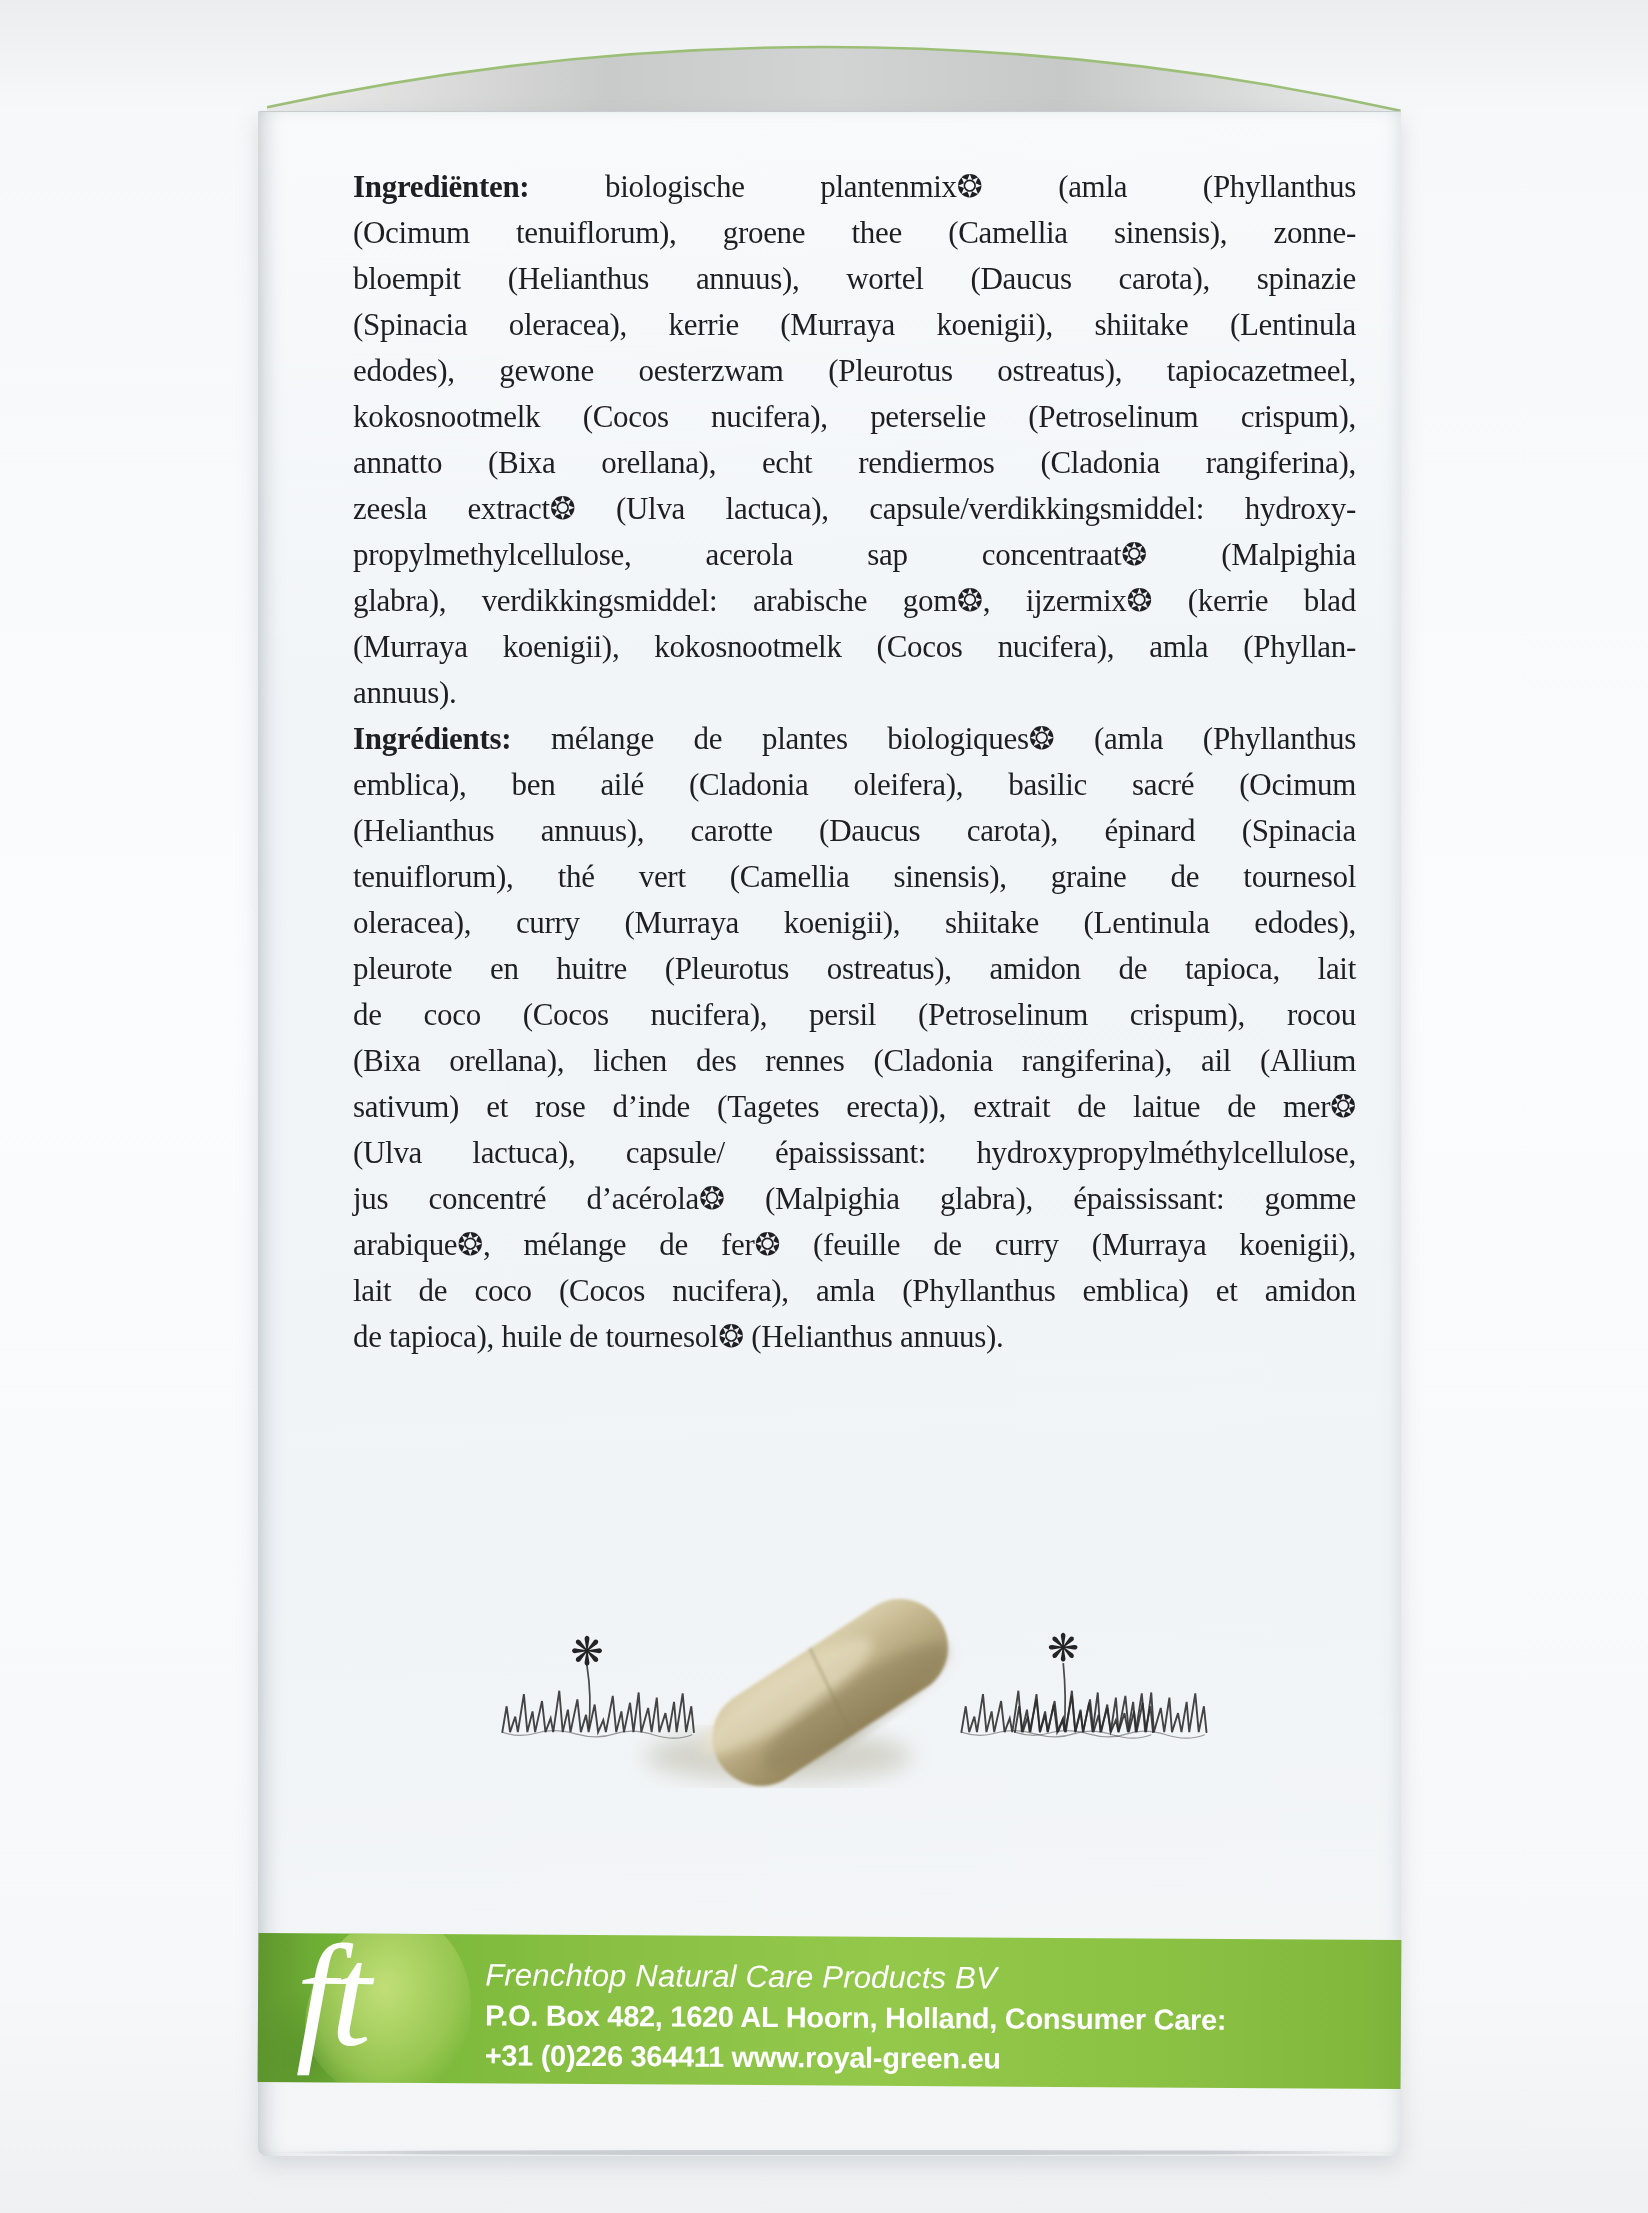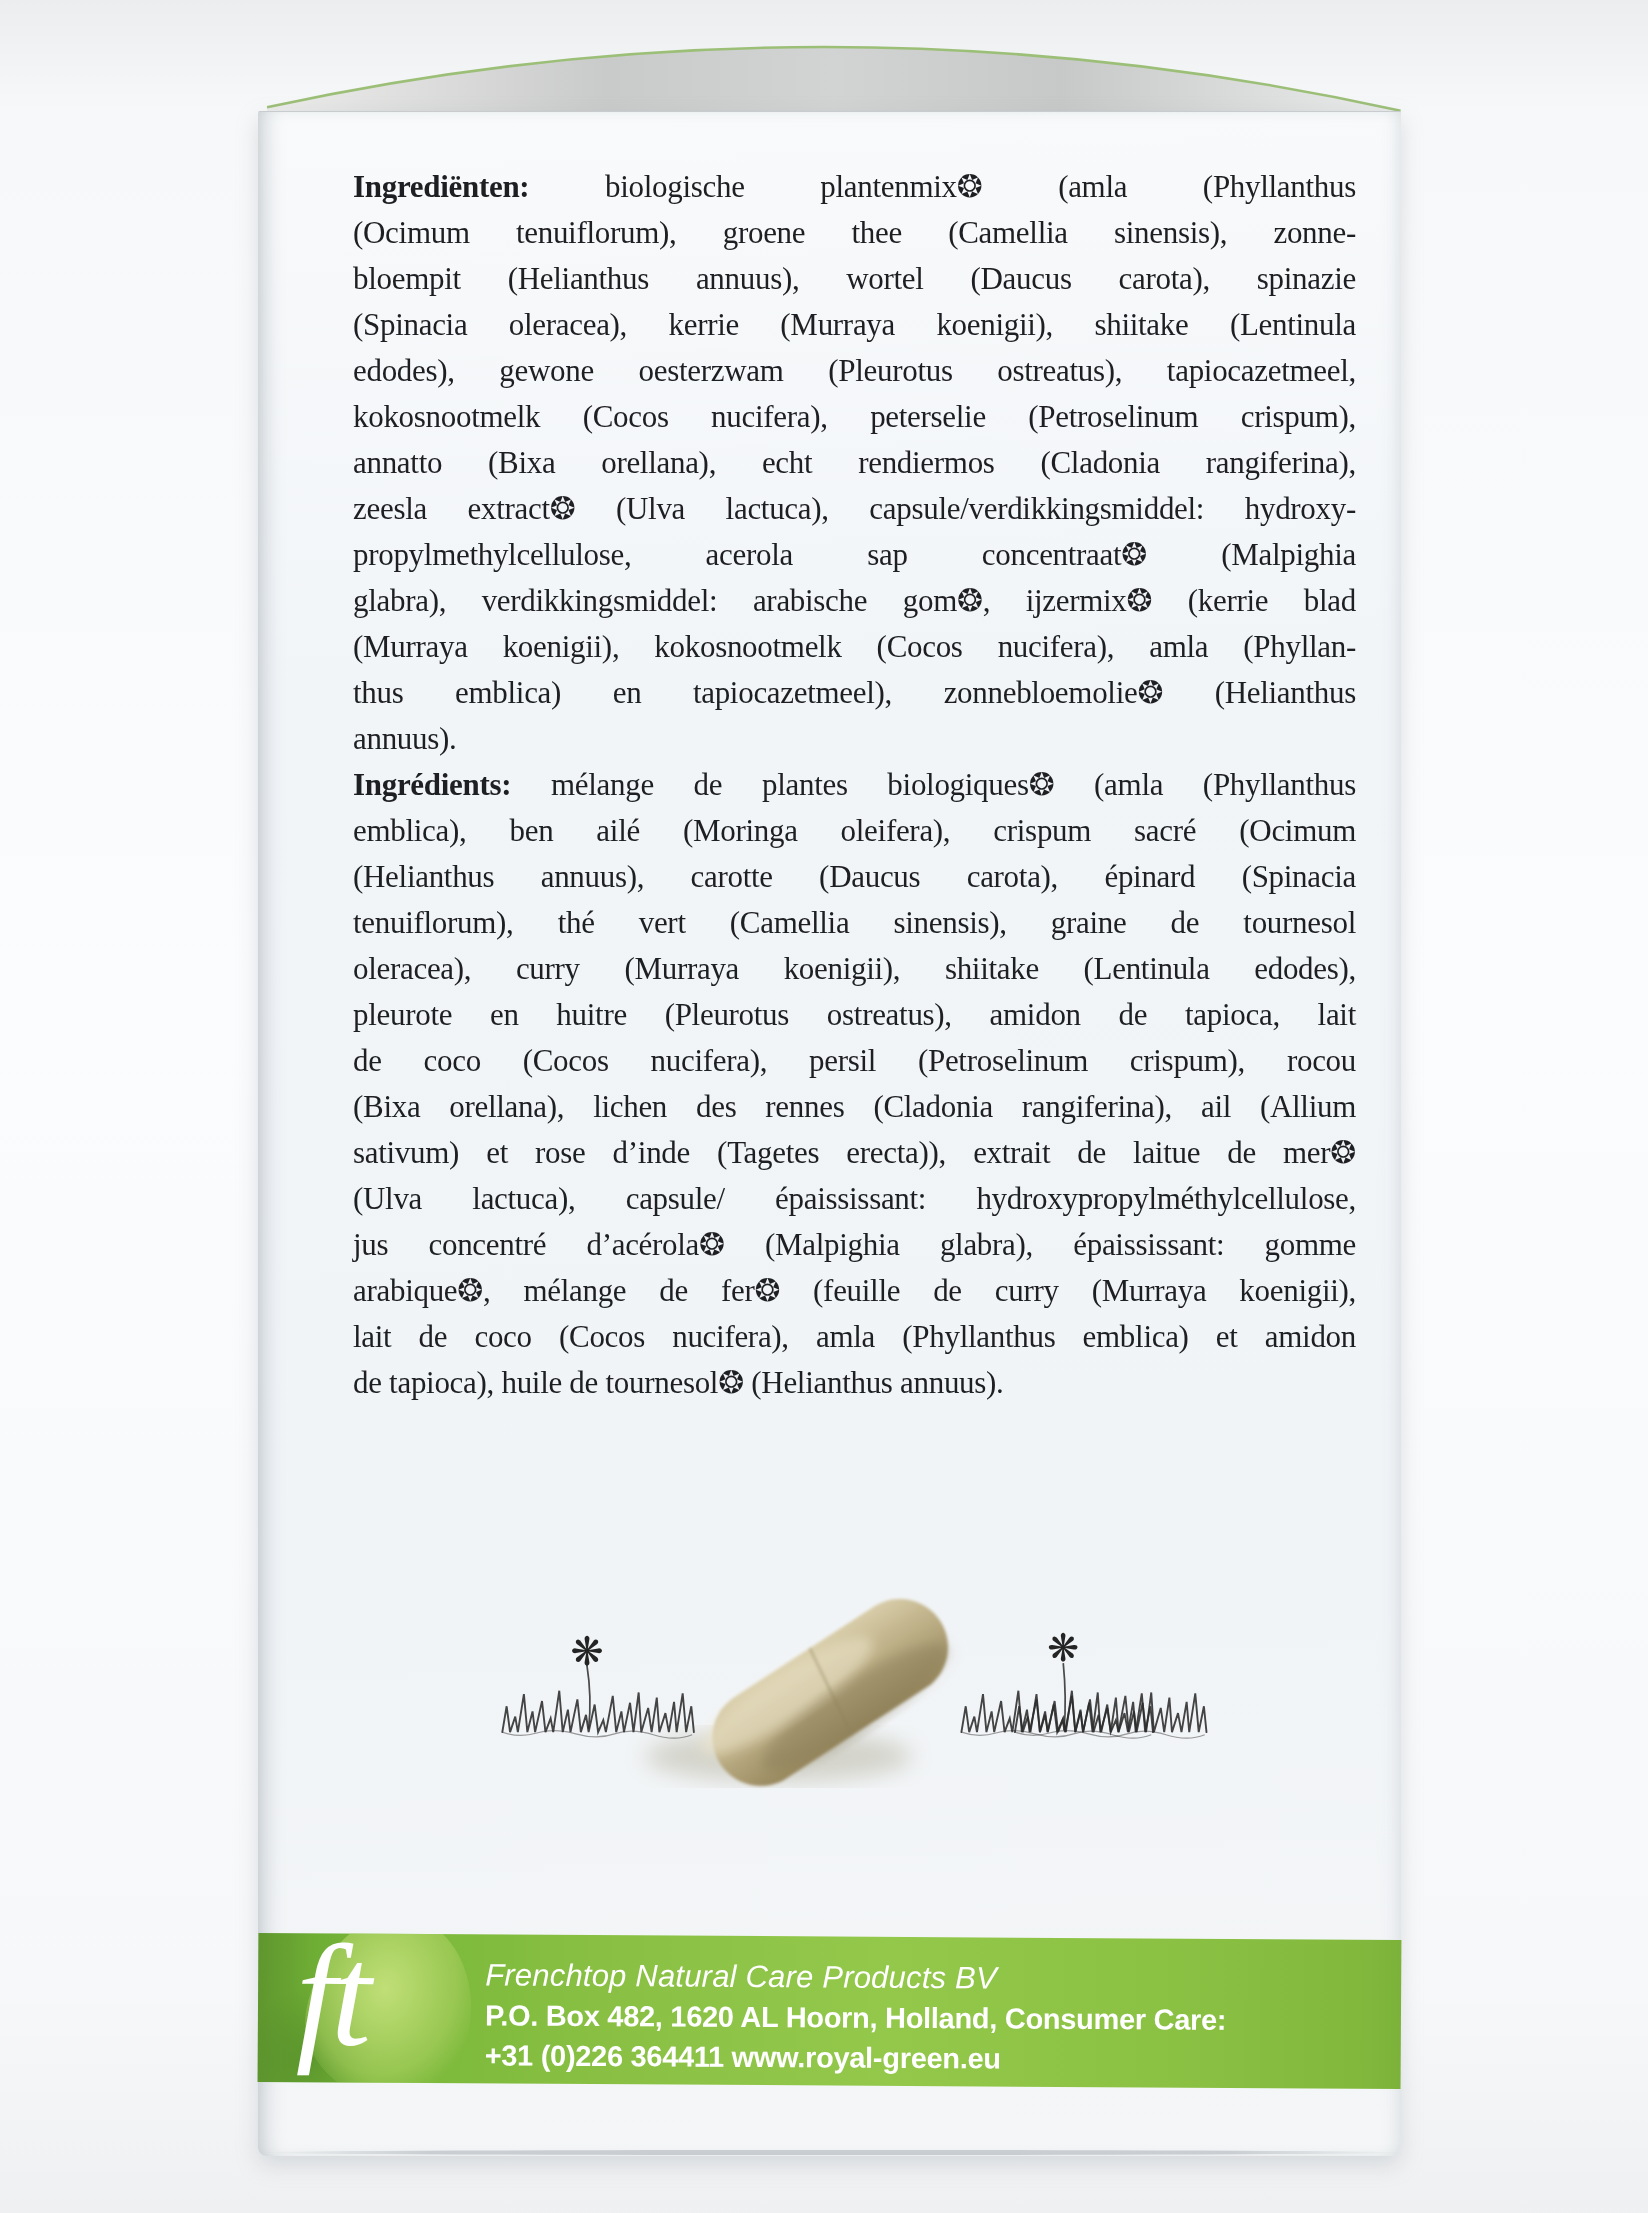--- a/index.html
+++ b/index.html
@@ -91,27 +91,26 @@
       <p class="ln">(Ocimum tenuiflorum), groene thee (Camellia sinensis), zonne-</p>
       <p class="ln">bloempit (Helianthus annuus), wortel (Daucus carota), spinazie</p>
       <p class="ln">(Spinacia oleracea), kerrie (Murraya koenigii), shiitake (Lentinula</p>
       <p class="ln">edodes), gewone oesterzwam (Pleurotus ostreatus), tapiocazetmeel,</p>
       <p class="ln">kokosnootmelk (Cocos nucifera), peterselie (Petroselinum crispum),</p>
       <p class="ln">annatto (Bixa orellana), echt rendiermos (Cladonia rangiferina),</p>
       <p class="ln">zeesla extract❂ (Ulva lactuca), capsule/verdikkingsmiddel: hydroxy-</p>
       <p class="ln">propylmethylcellulose, acerola sap concentraat❂ (Malpighia</p>
       <p class="ln">glabra), verdikkingsmiddel: arabische gom❂, ijzermix❂ (kerrie blad</p>
       <p class="ln">(Murraya koenigii), kokosnootmelk (Cocos nucifera), amla (Phyllan-</p>
-      <p class="ln">thus emblica) en tapiocazetmeel), zonnebloemolie❂ (Helianthus</p>
     </div>
   <p class="ln ln-last">annuus).</p>
 
   <p class="ln"><span class="lead">Ingrédients:</span> <span>mélange de plantes biologiques❂ (amla (Phyllanthus</span></p>
   <div>
-      <p class="ln">emblica), ben ailé (Moringa oleifera), crispum sacré (Ocimum</p>
+      <p class="ln">emblica), ben ailé (Cladonia oleifera), basilic sacré (Ocimum</p>
       <p class="ln">(Helianthus annuus), carotte (Daucus carota), épinard (Spinacia</p>
       <p class="ln">tenuiflorum), thé vert (Camellia sinensis), graine de tournesol</p>
       <p class="ln">oleracea), curry (Murraya koenigii), shiitake (Lentinula edodes),</p>
       <p class="ln">pleurote en huitre (Pleurotus ostreatus), amidon de tapioca, lait</p>
       <p class="ln">de coco (Cocos nucifera), persil (Petroselinum crispum), rocou</p>
       <p class="ln">(Bixa orellana), lichen des rennes (Cladonia rangiferina), ail (Allium</p>
       <p class="ln">sativum) et rose d’inde (Tagetes erecta)), extrait de laitue de mer❂</p>
       <p class="ln">(Ulva lactuca), capsule/ épaississant: hydroxypropylméthylcellulose,</p>
       <p class="ln">jus concentré d’acérola❂ (Malpighia glabra), épaississant: gomme</p>
       <p class="ln">arabique❂, mélange de fer❂ (feuille de curry (Murraya koenigii),</p>

